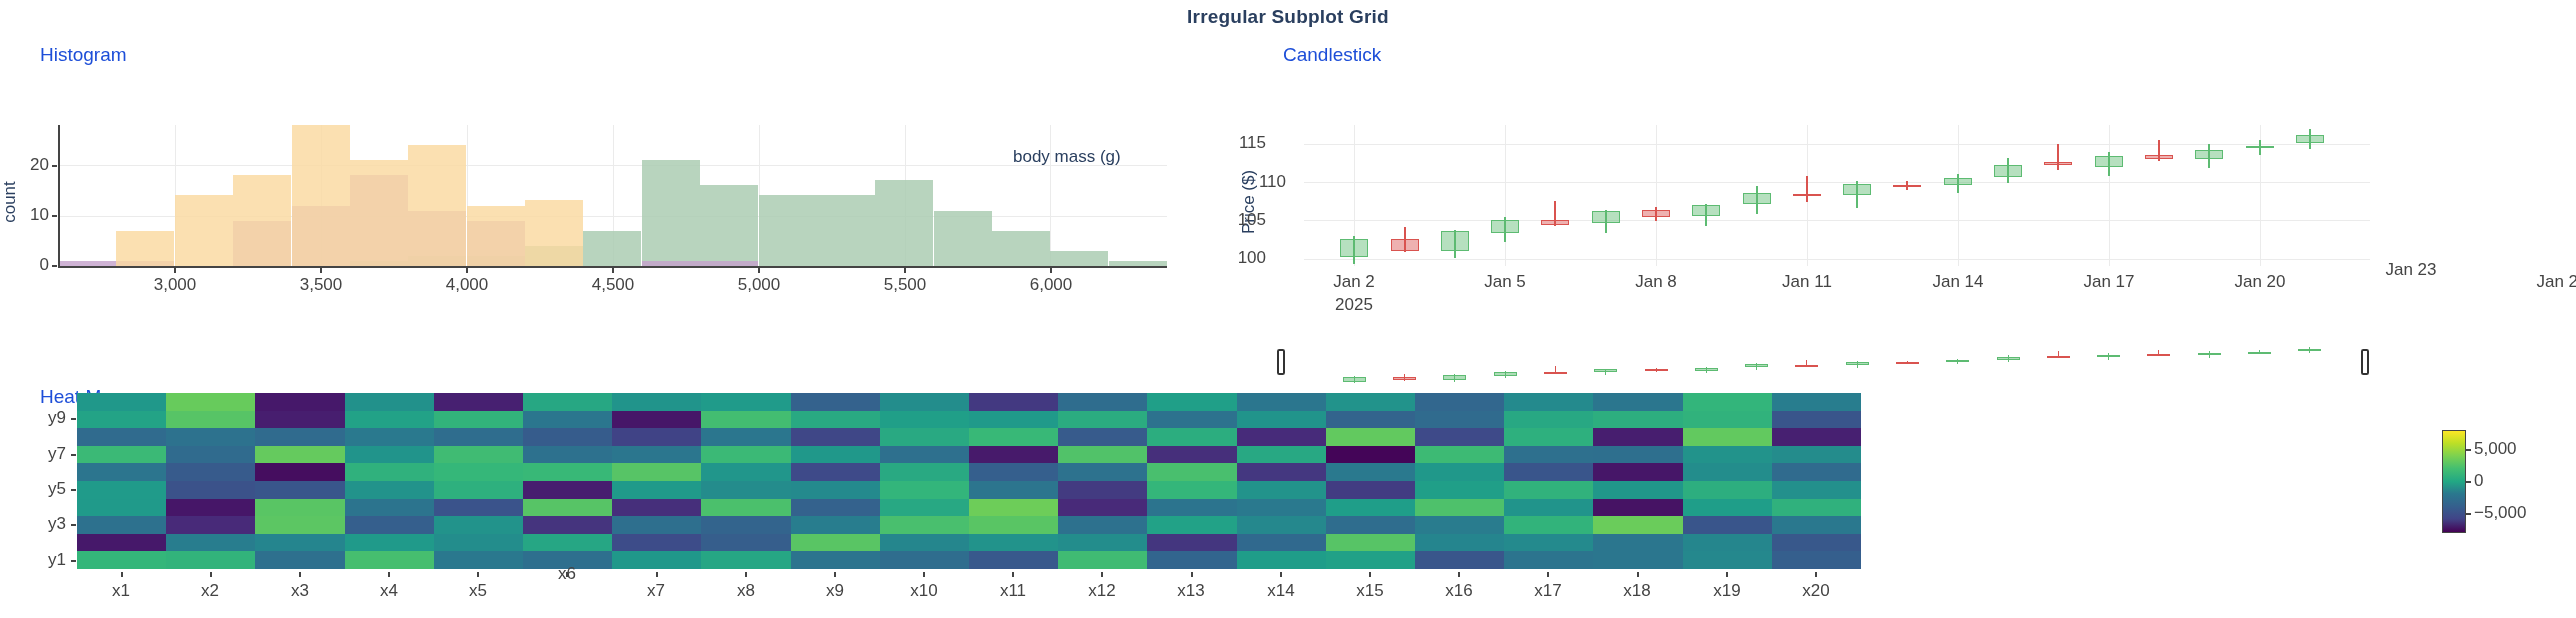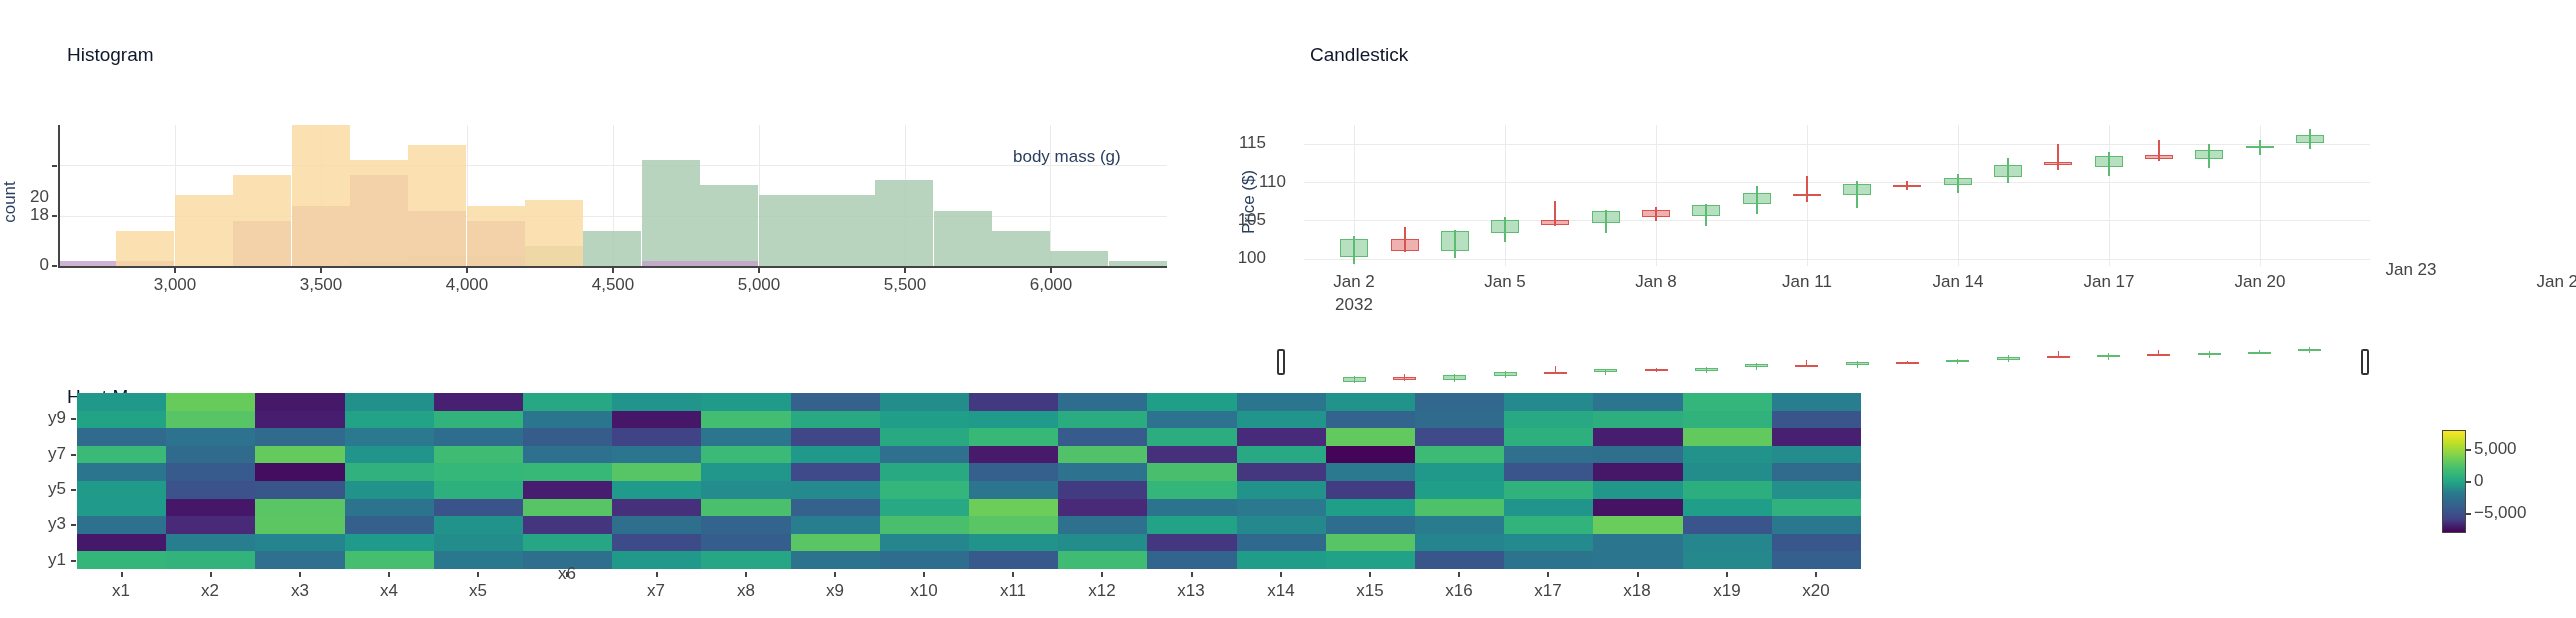--- a/index.html
+++ b/index.html
@@ -24,23 +24,22 @@
     font-size: 19px;
     font-weight: bold;
     color: #2a3f5f;
     letter-spacing: 0.2px;
   }
 
   
   .subplot-title {
     position: absolute;
     font-size: 19px;
-    color: #0f172a;
+    color: #1d4ed8;
     white-space: nowrap;
-    margin-left: 27px;
   }
 
   
   .axis-title {
     position: absolute;
     font-size: 17px;
     color: #2a3f5f;
     white-space: nowrap;
   }
   .tick-label {
@@ -168,20 +167,21 @@
   }
   .cb-label {
     position: absolute; font-size: 17px; color: #444; white-space: nowrap;
   }
 </style>
 </head>
 <body>
 
 <div id="page">
 
+  <div id="main-title">Irregular Subplot Grid</div>
 
   <div class="subplot-title" style="left:40px; top:44px;">Histogram</div>
 
   <div class="axis-title" id="hist-ylabel" style="left:-11.5px; top:192px; transform:rotate(-90deg); transform-origin:center;">count</div>
 
   <div id="hist-plot">
       <div class="gridline" style="top:141px;"></div>
       <div class="gridline" style="top:91px;"></div>
       <div class="gridline" style="top:40px;"></div>
       <div class="vgrid" style="left:117px;"></div>
@@ -222,23 +222,23 @@
       <div class="bar" style="left:350px; width:58px; height:121px; background:#FAD9A0; opacity:.82;"></div>
       <div class="bar" style="left:409px; width:58px; height:60px; background:#FAD9A0; opacity:.82;"></div>
       <div class="bar" style="left:467px; width:58px; height:66px; background:#FAD9A0; opacity:.82;"></div>
     </div>
   <div id="hist-yaxis-line"></div>
   <div id="hist-axis-line"></div>
   <div id="hist-yticks">
       <div class="ytick-mark" style="left:52px; top:265px;"></div>
       <div class="tick-label" style="right:2527px; top:255px; text-align:right;">0</div>
       <div class="ytick-mark" style="left:52px; top:215px;"></div>
-      <div class="tick-label" style="right:2527px; top:205px; text-align:right;">18</div>
+      <div class="tick-label" style="right:2527px; top:205px; text-align:right;">10</div>
       <div class="ytick-mark" style="left:52px; top:165px;"></div>
-      <div class="tick-label" style="right:2527px; top:155px; text-align:right;margin-top:32px;">20</div>
+      <div class="tick-label" style="right:2527px; top:155px; text-align:right;">20</div>
     </div>
   <div id="hist-xticks">
       <div class="xtick-mark" style="left:174px; top:268px;"></div>
       <div class="tick-label" style="left:175px; top:275px; transform:translateX(-50%);">3,000</div>
       <div class="xtick-mark" style="left:320px; top:268px;"></div>
       <div class="tick-label" style="left:321px; top:275px; transform:translateX(-50%);">3,500</div>
       <div class="xtick-mark" style="left:466px; top:268px;"></div>
       <div class="tick-label" style="left:467px; top:275px; transform:translateX(-50%);">4,000</div>
       <div class="xtick-mark" style="left:612px; top:268px;"></div>
       <div class="tick-label" style="left:613px; top:275px; transform:translateX(-50%);">4,500</div>
@@ -359,21 +359,21 @@
   <div id="cs-xticks">
       <div class="tick-label" style="left:1354px; top:272px; transform:translateX(-50%);">Jan 2</div>
       <div class="tick-label" style="left:1505px; top:272px; transform:translateX(-50%);">Jan 5</div>
       <div class="tick-label" style="left:1656px; top:272px; transform:translateX(-50%);">Jan 8</div>
       <div class="tick-label" style="left:1807px; top:272px; transform:translateX(-50%);">Jan 11</div>
       <div class="tick-label" style="left:1958px; top:272px; transform:translateX(-50%);">Jan 14</div>
       <div class="tick-label" style="left:2109px; top:272px; transform:translateX(-50%);">Jan 17</div>
       <div class="tick-label" style="left:2260px; top:272px; transform:translateX(-50%);">Jan 20</div>
       <div class="tick-label" style="left:2411px; top:260px; transform:translateX(-50%);">Jan 23</div>
       <div class="tick-label" style="left:2562px; top:272px; transform:translateX(-50%);">Jan 26</div>
-      <div class="tick-label" style="left:1354px; top:295px; transform:translateX(-50%);">2032</div>
+      <div class="tick-label" style="left:1354px; top:295px; transform:translateX(-50%);">2025</div>
     </div>
 
   <div id="cs-slider">
       <div class="mini-candle" style="left:39px; top:0; width:23px; height:46px;">
         <div class="wick" style="top:35px; height:7.3px; background:#5DBB72;"></div>
         <div class="body" style="top:36px; height:4.9px; background:rgba(93,187,114,.5); border-color:#5DBB72;"></div>
       </div>
       <div class="mini-candle" style="left:89px; top:0; width:23px; height:46px;">
         <div class="wick" style="top:33px; height:6.7px; background:#D9534F;"></div>
         <div class="body" style="top:36px; height:3.3px; background:rgba(217,83,79,.5); border-color:#D9534F;"></div>

